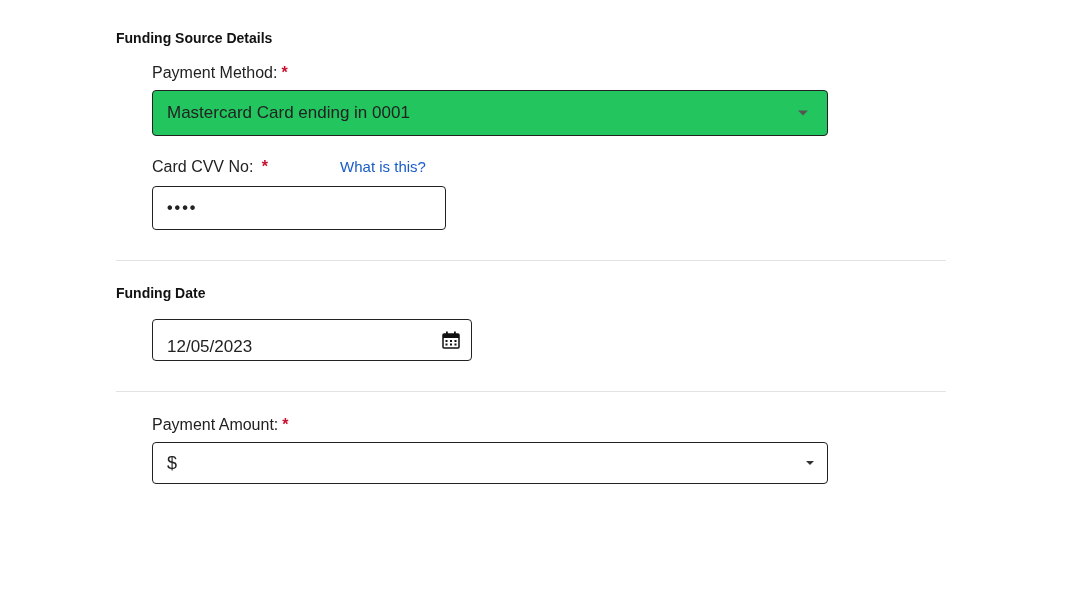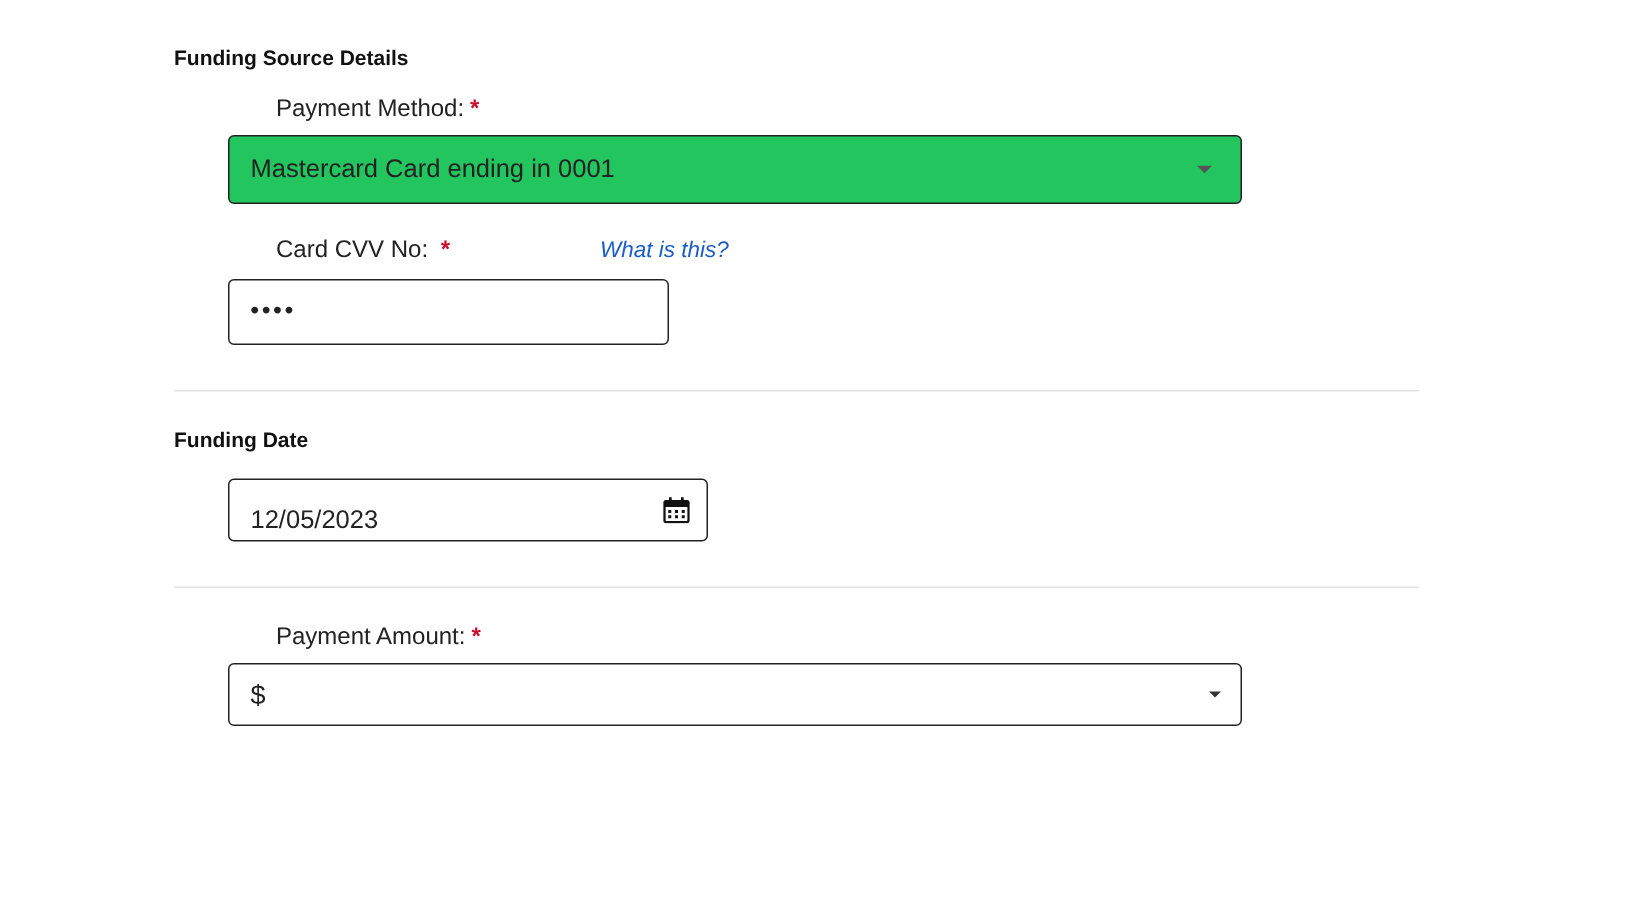--- a/index.html
+++ b/index.html
@@ -24,33 +24,31 @@
       margin-bottom: 22px;
     }
     .label-row {
       display: flex;
       align-items: baseline;
       margin-bottom: 8px;
     }
     .field-label {
       font-size: 16px;
       color: #222;
-      margin-left: 32px;
     }
     .required {
       color: #c8102e;
       margin-left: 4px;
       font-weight: 700;
     }
     .help-link {
       color: #1a5cc8;
       font-size: 15px;
       text-decoration: none;
       cursor: pointer;
-      font-style: italic;
     }
     .select-wrap {
       position: relative;
       width: 676px;
     }
     .select-wrap.amount {
       width: 676px;
     }
     .select {
       width: 100%;
@@ -83,21 +81,21 @@
       border-top: 4px solid #333;
       right: 14px;
     }
     .cvv-row {
       margin-left: 36px;
       margin-bottom: 30px;
     }
     .cvv-label-row {
       display: flex;
       align-items: baseline;
-      gap: 100px;
+      gap: 72px;
       margin-bottom: 10px;
     }
     .text-input {
       width: 294px;
       height: 44px;
       border: 1px solid #222;
       border-radius: 4px;
       padding: 0 14px;
       font-size: 16px;
       color: #222;

